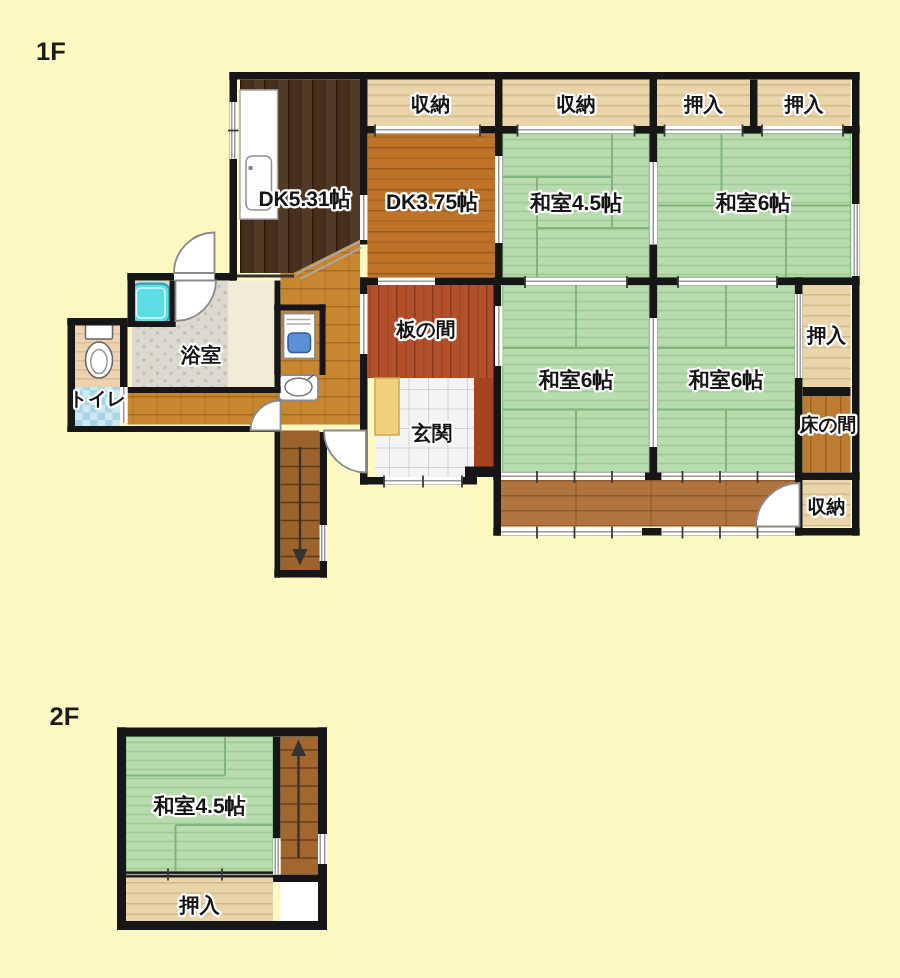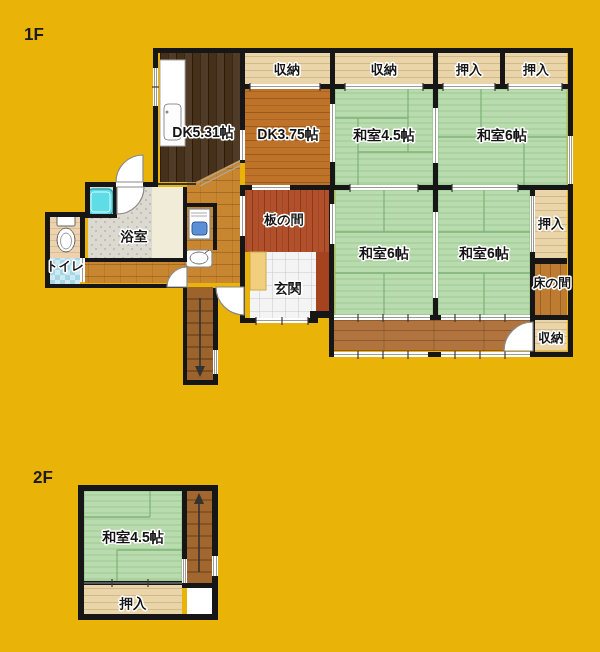--- a/index.html
+++ b/index.html
@@ -1,16 +1,16 @@
 <!DOCTYPE html>
 <html><head>
 <meta charset="utf-8">
 <style>
   html,body{margin:0;padding:0;background:#ffffff;}
-  .page{position:relative;width:600px;height:652px;background:#eab308;overflow:hidden;
+  .page{position:relative;width:600px;height:652px;background:#fef9c3;overflow:hidden;
         font-family:"Liberation Sans", sans-serif;}
   svg{display:block;}
   .lbl{font-family:"Liberation Sans", sans-serif;font-weight:600;fill:#141414;
        paint-order:stroke;stroke:#ffffff;stroke-width:3px;stroke-linejoin:round;}
   .title{font-family:"Liberation Sans", sans-serif;font-weight:600;fill:#1c1c1c;}
   .matline{stroke:#7fb47a;stroke-width:1.3;fill:none;}
   .tread{stroke:#5e3a17;stroke-width:1;}
   .tread2{stroke:#6b4118;stroke-width:1;}
   .arrow{stroke:#333;stroke-width:1.6;fill:none;}
   .doorarc{fill:#ffffff;stroke:#8a8a8a;stroke-width:1.2;}

